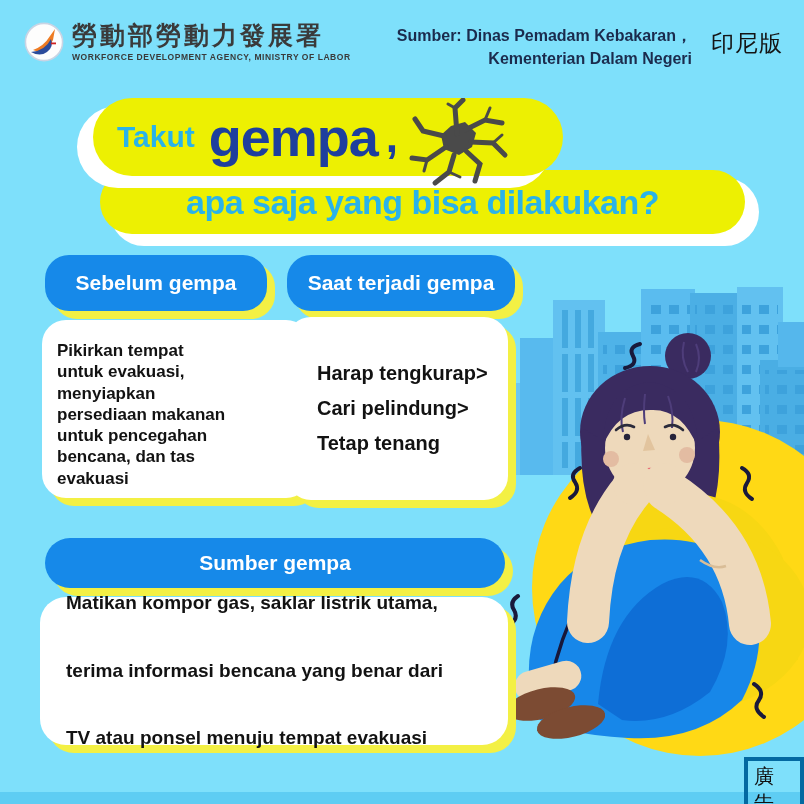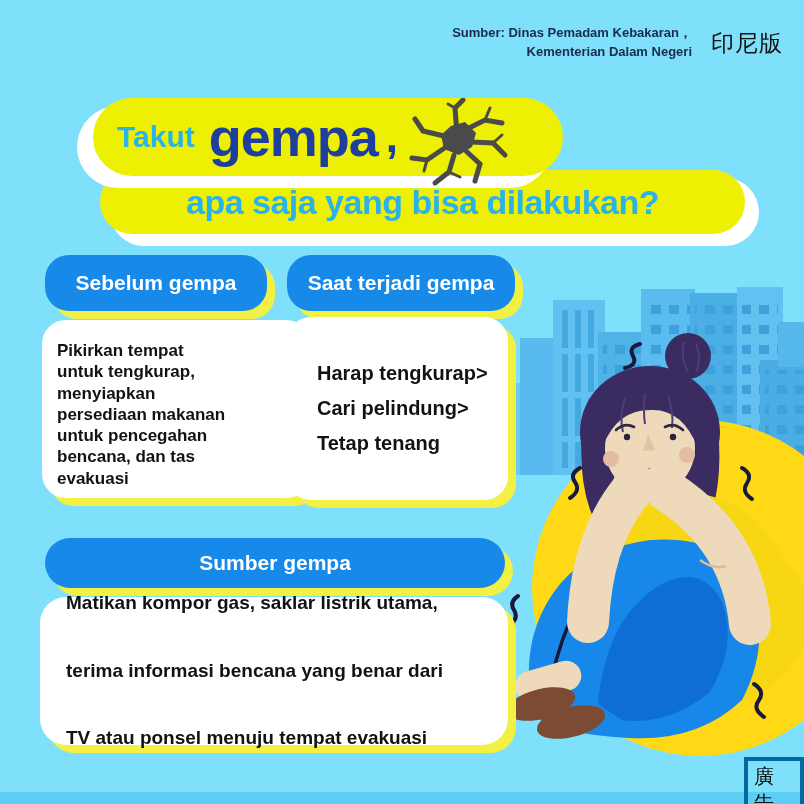--- a/index.html
+++ b/index.html
@@ -9,21 +9,21 @@
     font-family:"Liberation Sans", sans-serif;
   }
   
   .logo-wrap{position:absolute;left:24px;top:22px;display:flex;align-items:flex-start;z-index:5;}
   .logo-mark{width:40px;height:40px;}
   .logo-text{margin-left:8px;}
   .logo-zh{font-size:25px;font-weight:600;color:#3A3A3A;letter-spacing:3px;line-height:1.1;}
   .logo-en{font-size:8.5px;font-weight:600;color:#3A3A3A;letter-spacing:.55px;margin-top:2px;}
   .source-block{
     position:absolute;left:390px;top:24px;width:302px;text-align:right;z-index:5;
-    font-size:13px;font-weight:bold;color:#1B2B4D;line-height:1.45;
+    font-size:16px;font-weight:bold;color:#1B2B4D;line-height:1.45;
   }
   .edition{position:absolute;left:711px;top:28px;font-size:23px;color:#141414;z-index:5;letter-spacing:1px;}
   
   .bubble{position:absolute;background:#EDF002;display:flex;align-items:center;}
   .bubble-1{
     left:93px;top:98px;width:470px;height:78px;border-radius:39px;z-index:3;
     box-shadow:-14px 10px 0 2px #FFFFFF;padding-left:24px;box-sizing:border-box;
   }
   .bubble-2{
     left:100px;top:170px;width:645px;height:64px;border-radius:32px;z-index:2;
@@ -140,20 +140,32 @@
 
     <g stroke="#19193B" stroke-width="4" fill="none" stroke-linecap="round">
       <path d="M640 344 q-12 3 -7 12 q5 9 -8 12"></path>
       <path d="M580 468 q-11 6 -5 14 q6 9 -5 16"></path>
       <path d="M742 468 q11 6 5 15 q-6 9 5 16"></path>
       <path d="M518 596 q-9 6 -4 14 q5 8 -4 15"></path>
       <path d="M754 684 q11 7 5 16 q-7 9 5 17"></path>
     </g>
   </svg>
 
+  <div class="logo-wrap">
+    <svg class="logo-mark" viewBox="0 0 40 40" aria-hidden="true">
+      <circle cx="20" cy="20" r="18.6" fill="#FDFDFD" stroke="#C9D4E4" stroke-width="1.6"></circle>
+      <path d="M9 28 Q20 24 26 14 L31 7 L29 18 Q25 27 15 30 Z" fill="#EE7B23"></path>
+      <path d="M7 30 Q21 29 27 17 Q30 25 23 30 Q16 35 7 30 Z" fill="#2B4B9B"></path>
+      <rect x="27" y="20.5" width="5" height="1.8" fill="#CC2222"></rect>
+    </svg>
+    <div class="logo-text">
+      <div class="logo-zh">勞動部勞動力發展署</div>
+      <div class="logo-en">WORKFORCE  DEVELOPMENT AGENCY, MINISTRY OF LABOR</div>
+    </div>
+  </div>
 
   <div class="source-block">
     <div>Sumber: Dinas Pemadam Kebakaran，</div>
     <div>Kementerian Dalam Negeri</div>
   </div>
   <div class="edition">印尼版</div>
 
   <div class="bubble bubble-1">
     <span class="t-lead">Takut</span>
     <span class="t-key">gempa</span>
@@ -181,21 +193,21 @@
       <path d="M22 62 L19 73"></path>
       <path d="M50 10 L43 6"></path>
     </g>
   </svg>
 
   <div class="pill pill-1">
     <span>Sebelum gempa</span>
   </div>
   <div class="card card-1">
     <div>Pikirkan tempat</div>
-    <div>untuk tengkurap,</div>
+    <div>untuk evakuasi,</div>
     <div>menyiapkan</div>
     <div>persediaan makanan</div>
     <div>untuk pencegahan</div>
     <div>bencana, dan tas</div>
     <div>evakuasi</div>
   </div>
 
   <div class="pill pill-2">
     <span>Saat terjadi gempa</span>
   </div>

